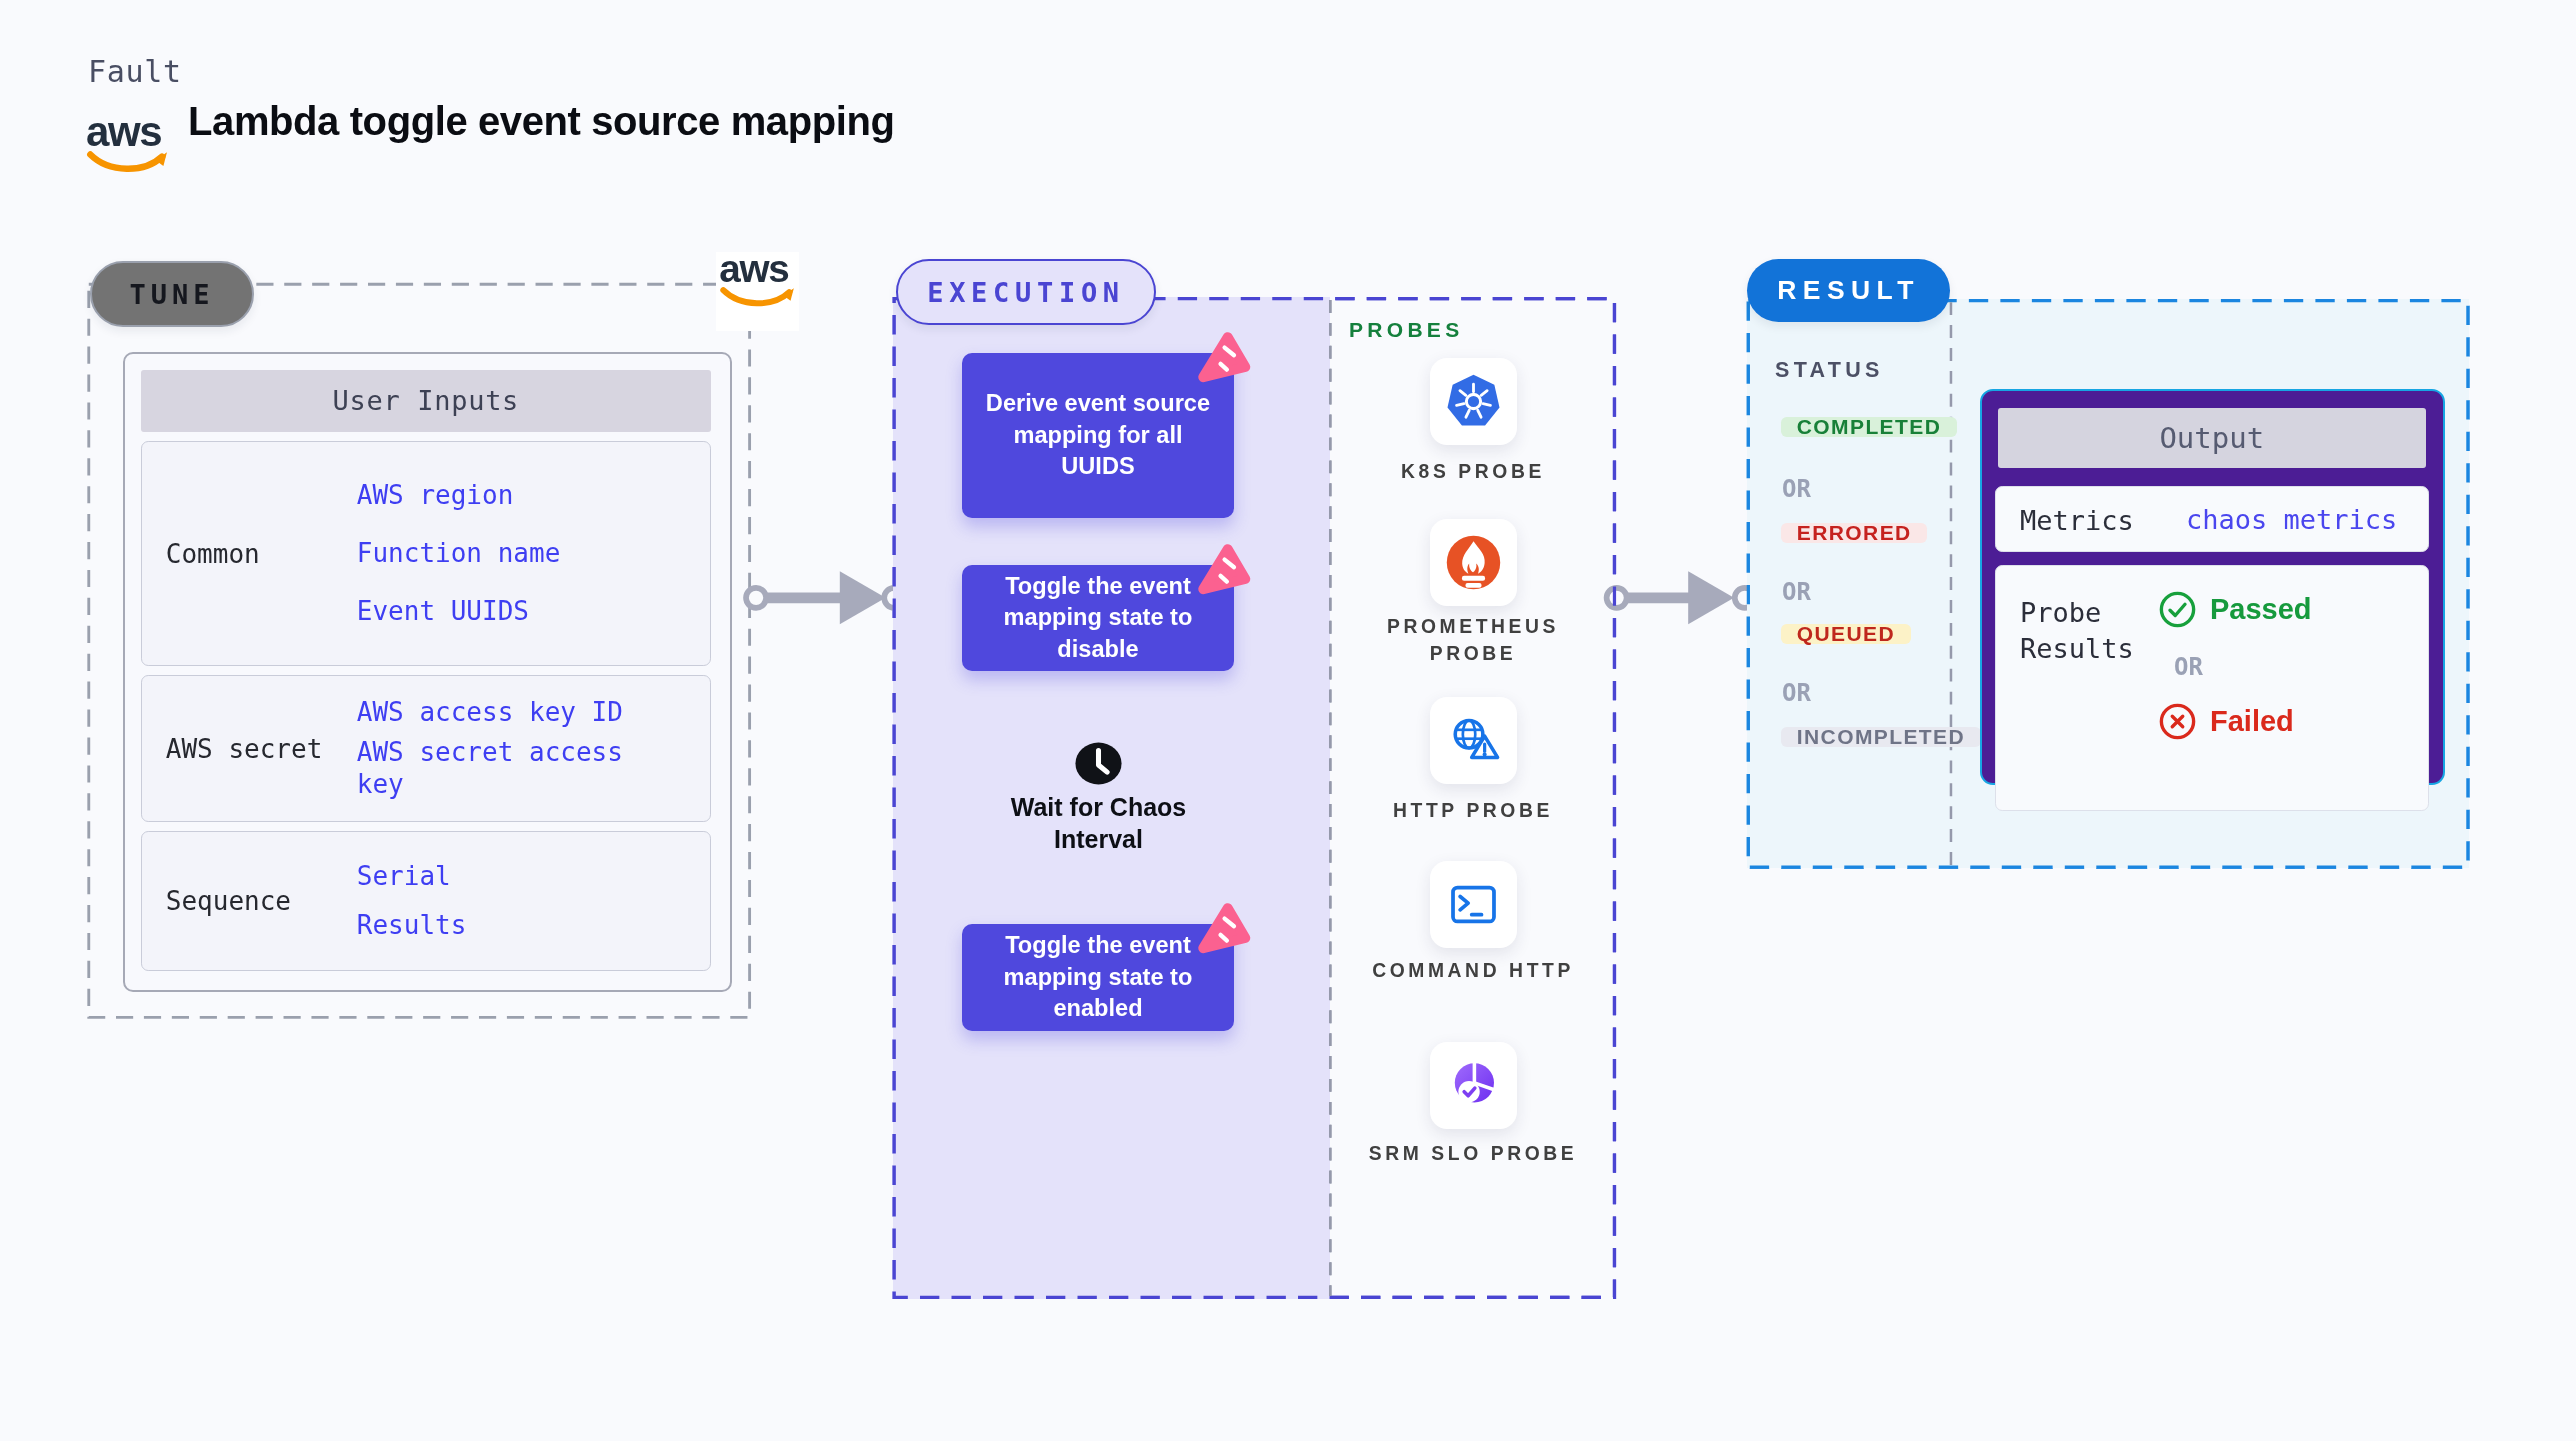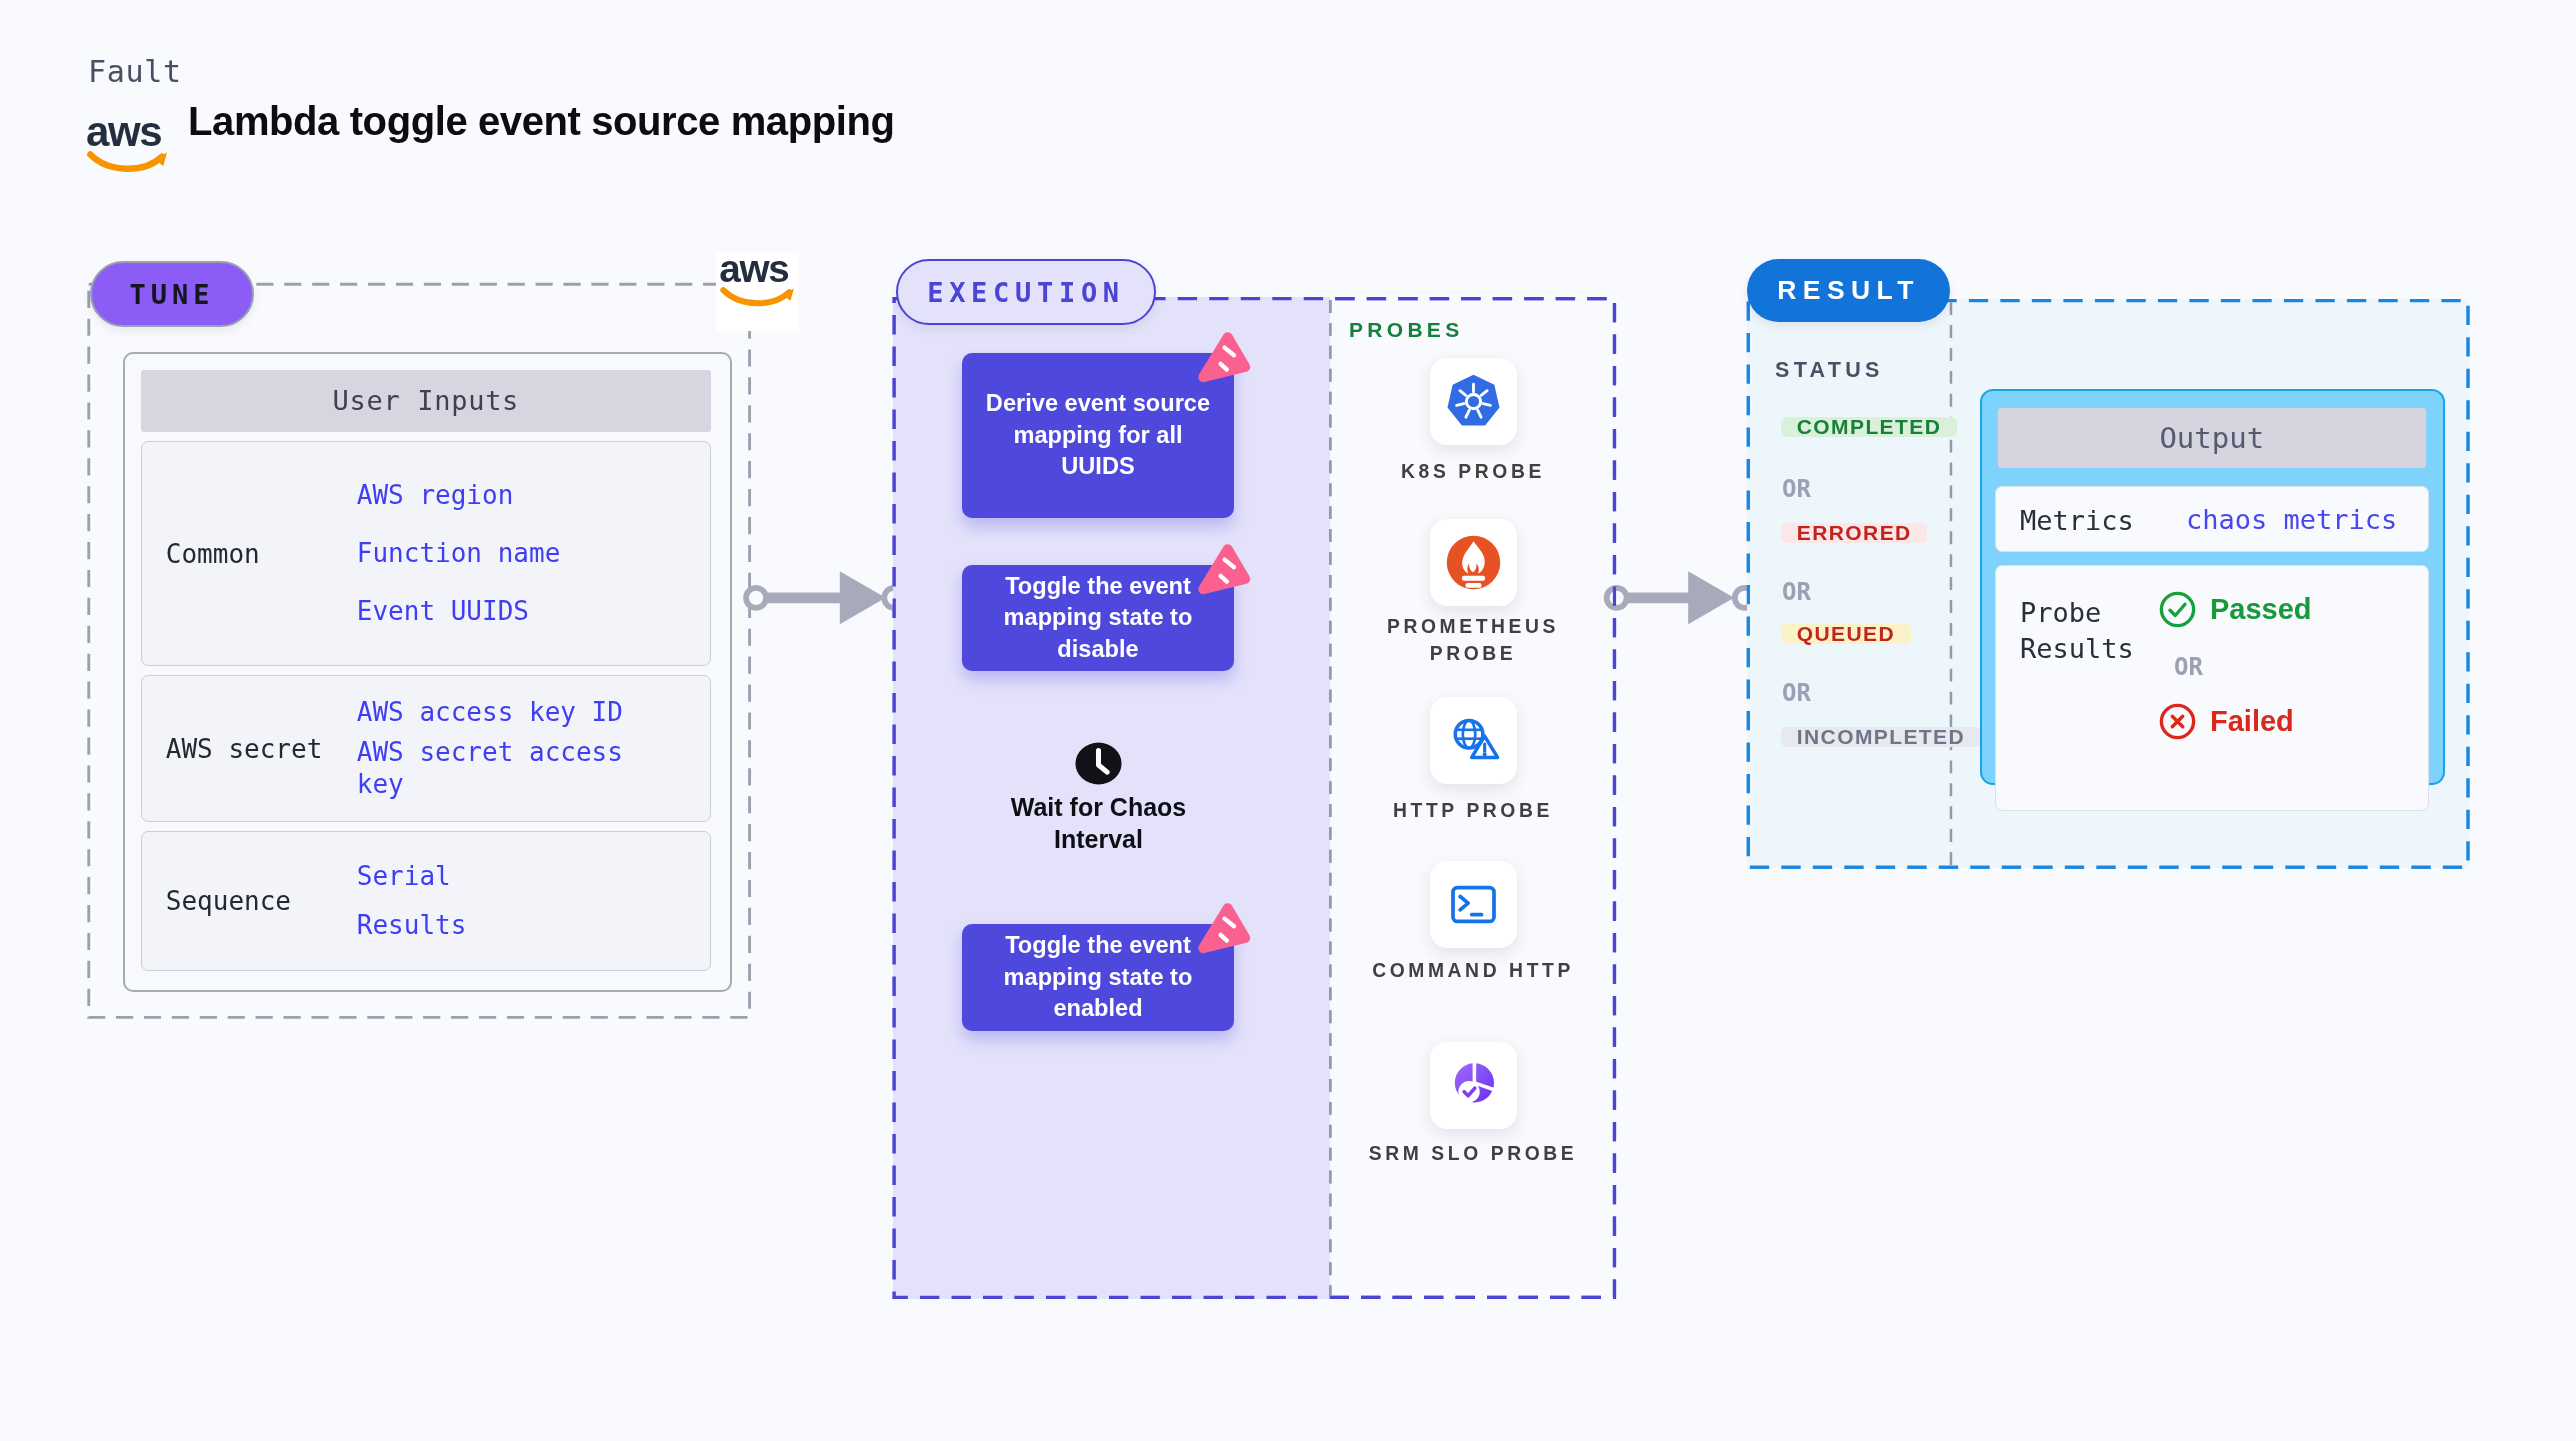--- a/index.html
+++ b/index.html
@@ -14,21 +14,21 @@
   .aws-logo{width:86px;height:69px;}
   .aws-logo .word{font-weight:700;font-size:42px;color:#232f3e;letter-spacing:-1.4px;line-height:37px;}
   .aws-logo svg{position:absolute;left:0;top:37px;}
   .logo-header{left:86px;top:113px;}
   .logo-tile{left:716px;top:252px;width:83px;height:79px;background:#ffffff;display:flex;align-items:flex-start;justify-content:center;}
   .logo-tile .aws-logo{position:relative;transform:scale(.92);transform-origin:top center;}
 
   
   .pill{display:flex;align-items:center;justify-content:center;border-radius:34px;
     font-weight:800;box-shadow:0 4.3px 10px rgba(30,34,70,.08);}
-  .tune-pill{left:90px;top:261px;width:160px;height:62px;background:#8b5cf6;border:2.9px solid #9aa0ad;
+  .tune-pill{left:90px;top:261px;width:160px;height:62px;background:#737373;border:2.9px solid #9aa0ad;
     color:#15171e;font-size:27px;letter-spacing:5px;}
   .exec-pill{left:896px;top:259px;width:256px;height:62px;background:#e4e2fa;border:2.9px solid #4a45d2;
     color:#4a45d2;font-size:27px;letter-spacing:5.7px;}
   .result-pill{left:1747px;top:259px;width:203px;height:63px;background:#1273d8;border:none;
     color:#ffffff;font-size:26.5px;letter-spacing:6.4px;}
 
   
   .exec-fill{left:893px;top:297px;width:437px;height:1002px;background:#e4e2fa;}
   .result-fill{left:1747px;top:299px;width:722px;height:569px;background:#edf6fb;}
 
@@ -73,21 +73,21 @@
   .badge-completed{top:417px;background:#d9f1da;color:#188038;}
   .badge-errored{top:523px;background:#fae7e7;color:#c5221f;}
   .badge-queued{top:624px;background:#fcf2c7;color:#bf271c;}
   .badge-incompleted{top:727px;background:#e8e9f0;color:#6f7487;}
   .or{color:#9aa1b5;font-size:24px;font-weight:600;}
   .or-1{left:1782px;top:475px;}
   .or-2{left:1782px;top:578px;}
   .or-3{left:1782px;top:679px;}
 
   
-  .output-card{left:1980px;top:389px;width:465px;height:396px;background:#7dd3fc;border:2.9px solid #17a6e3;
+  .output-card{left:1980px;top:389px;width:465px;height:396px;background:#4c1d95;border:2.9px solid #17a6e3;
     border-radius:13px;box-sizing:border-box;}
   .output-header{position:absolute;left:15.8px;top:17px;width:428px;height:60px;background:#d5d4df;border-radius:2.9px;
     display:flex;align-items:center;justify-content:center;font-size:29px;color:#565b71;}
   .out-row{position:absolute;left:13px;width:434px;background:#f8fafd;border:1.4px solid #dde0ea;border-radius:7.2px;
     box-sizing:border-box;}
   .row-metrics{top:95px;height:66px;}
   .row-proberes{top:174px;height:246px;}
   .out-label{position:absolute;left:24px;font-size:27px;color:#2b2e3a;line-height:36px;}
   .metrics-value{position:absolute;left:190px;top:17px;font-size:27px;color:#4a46ee;}
   .pr-line{position:absolute;left:162px;display:flex;align-items:center;gap:13px;}

